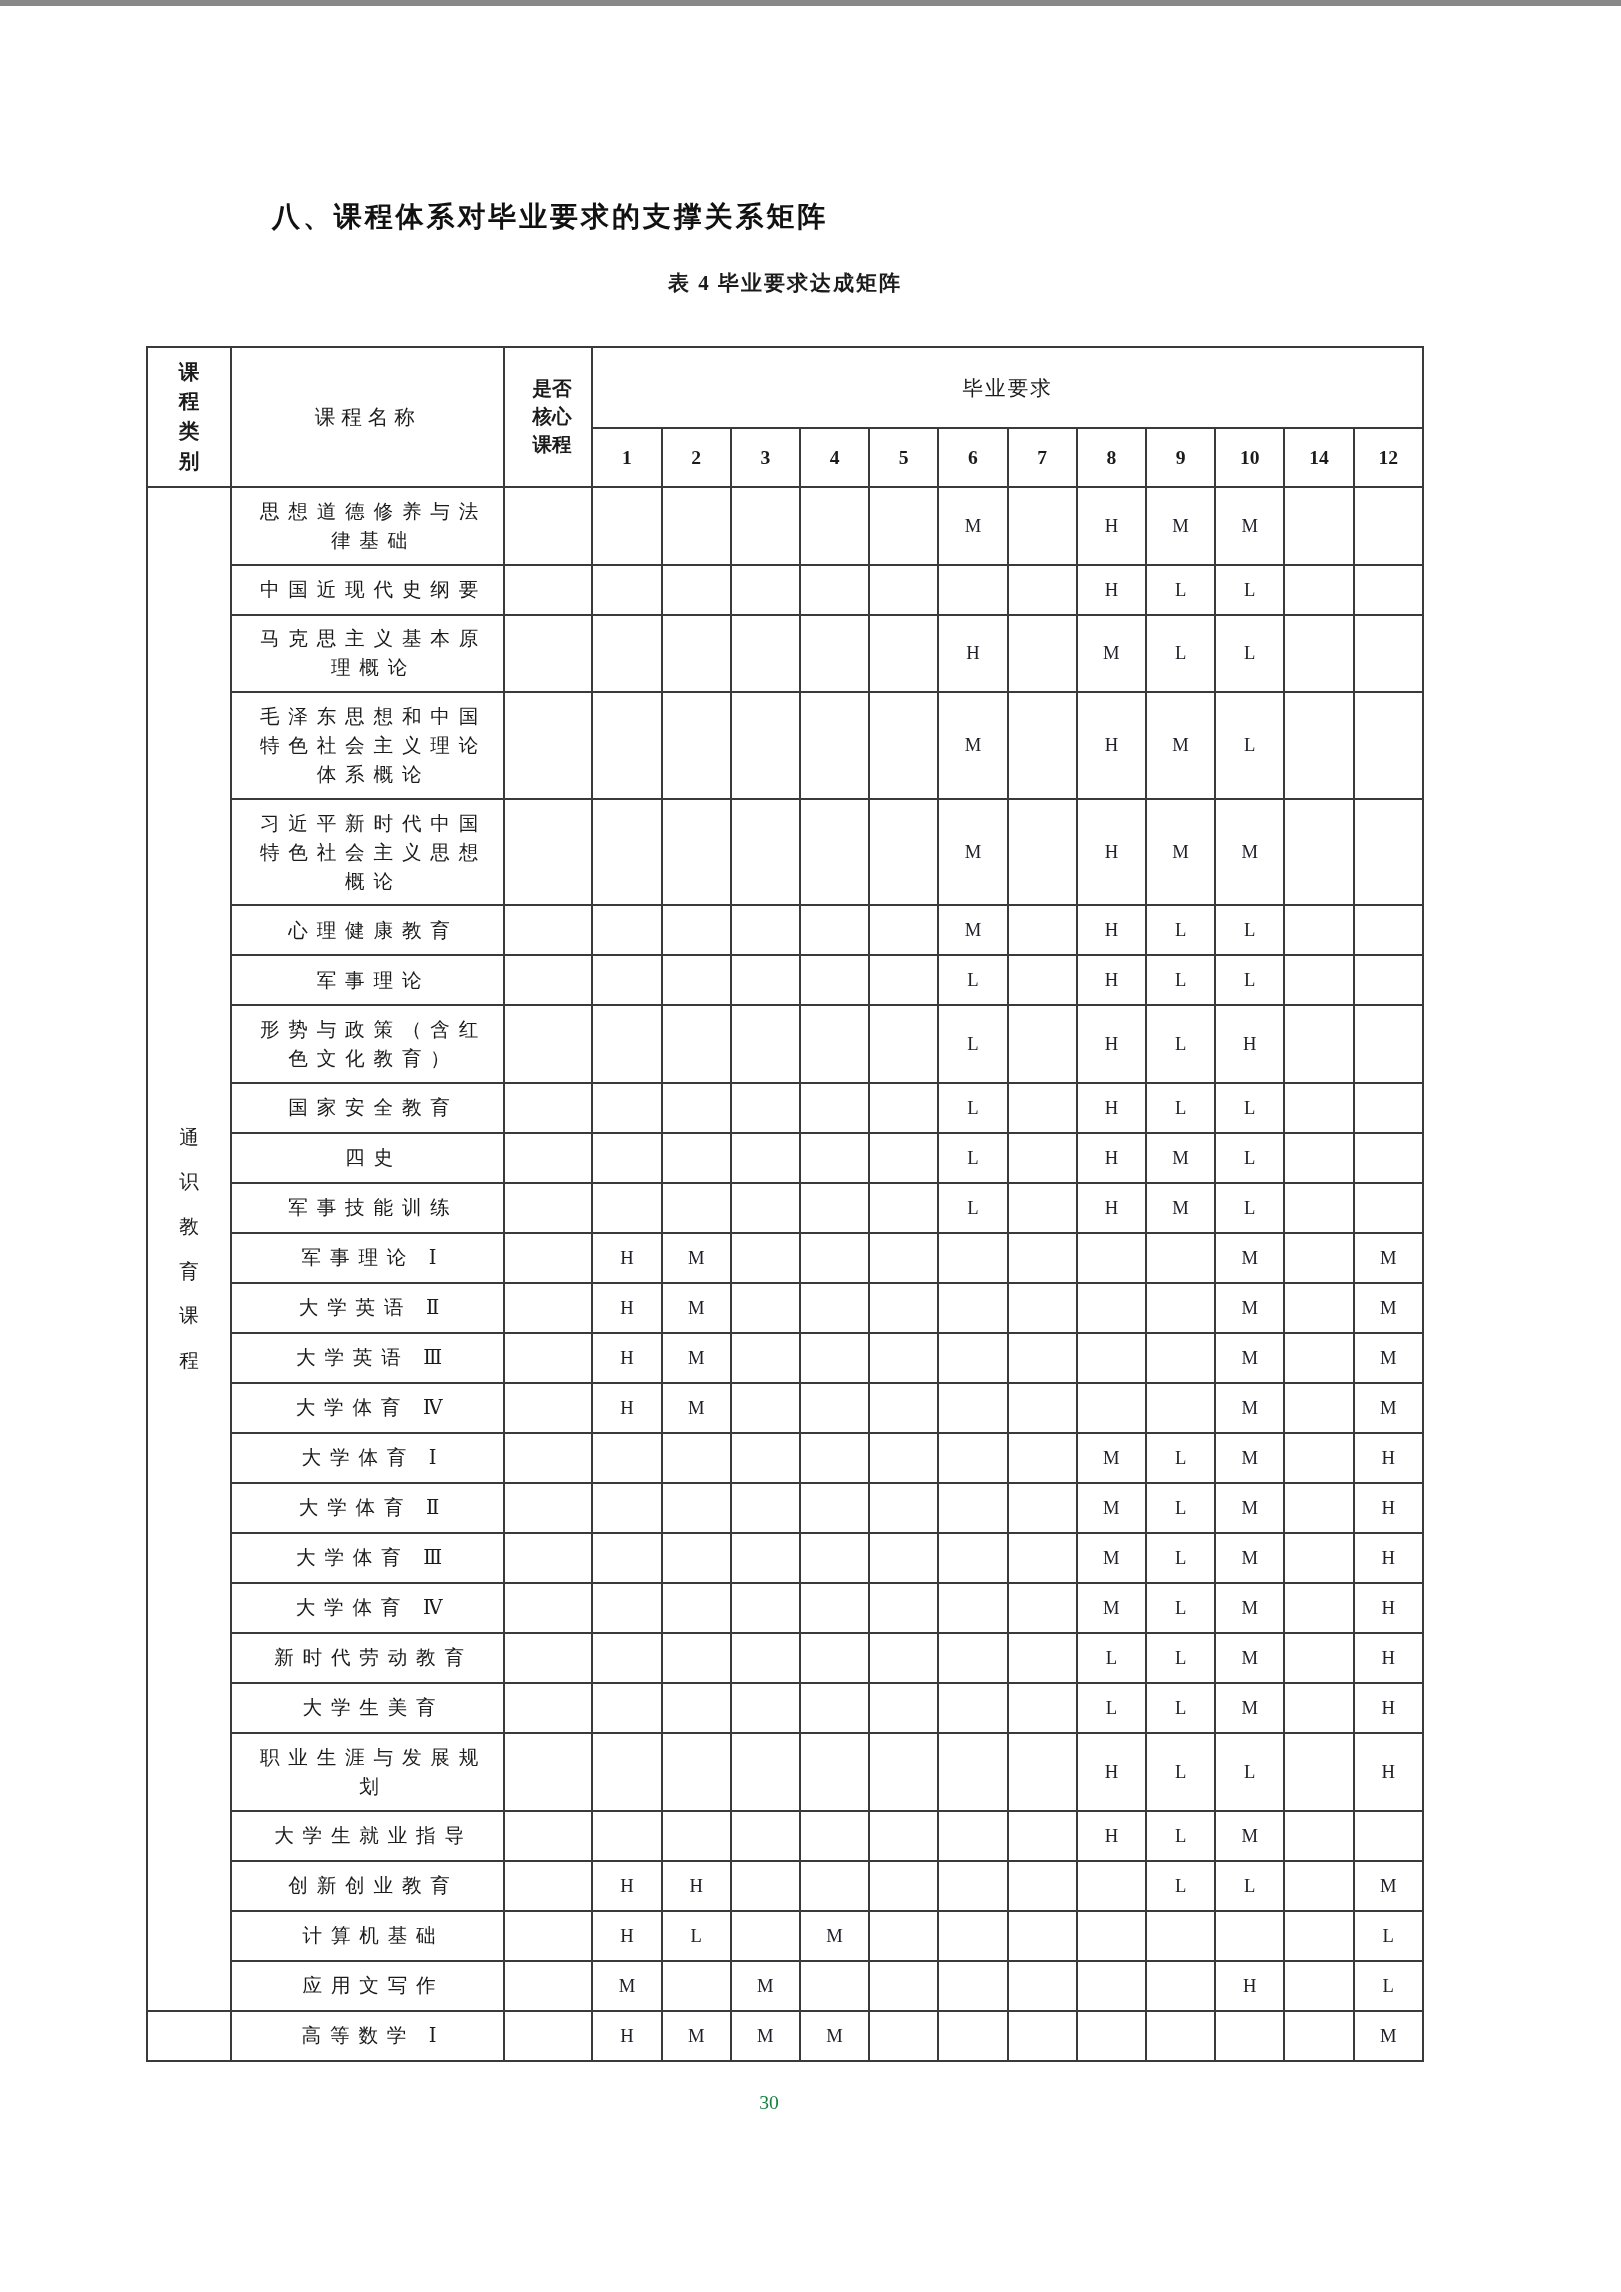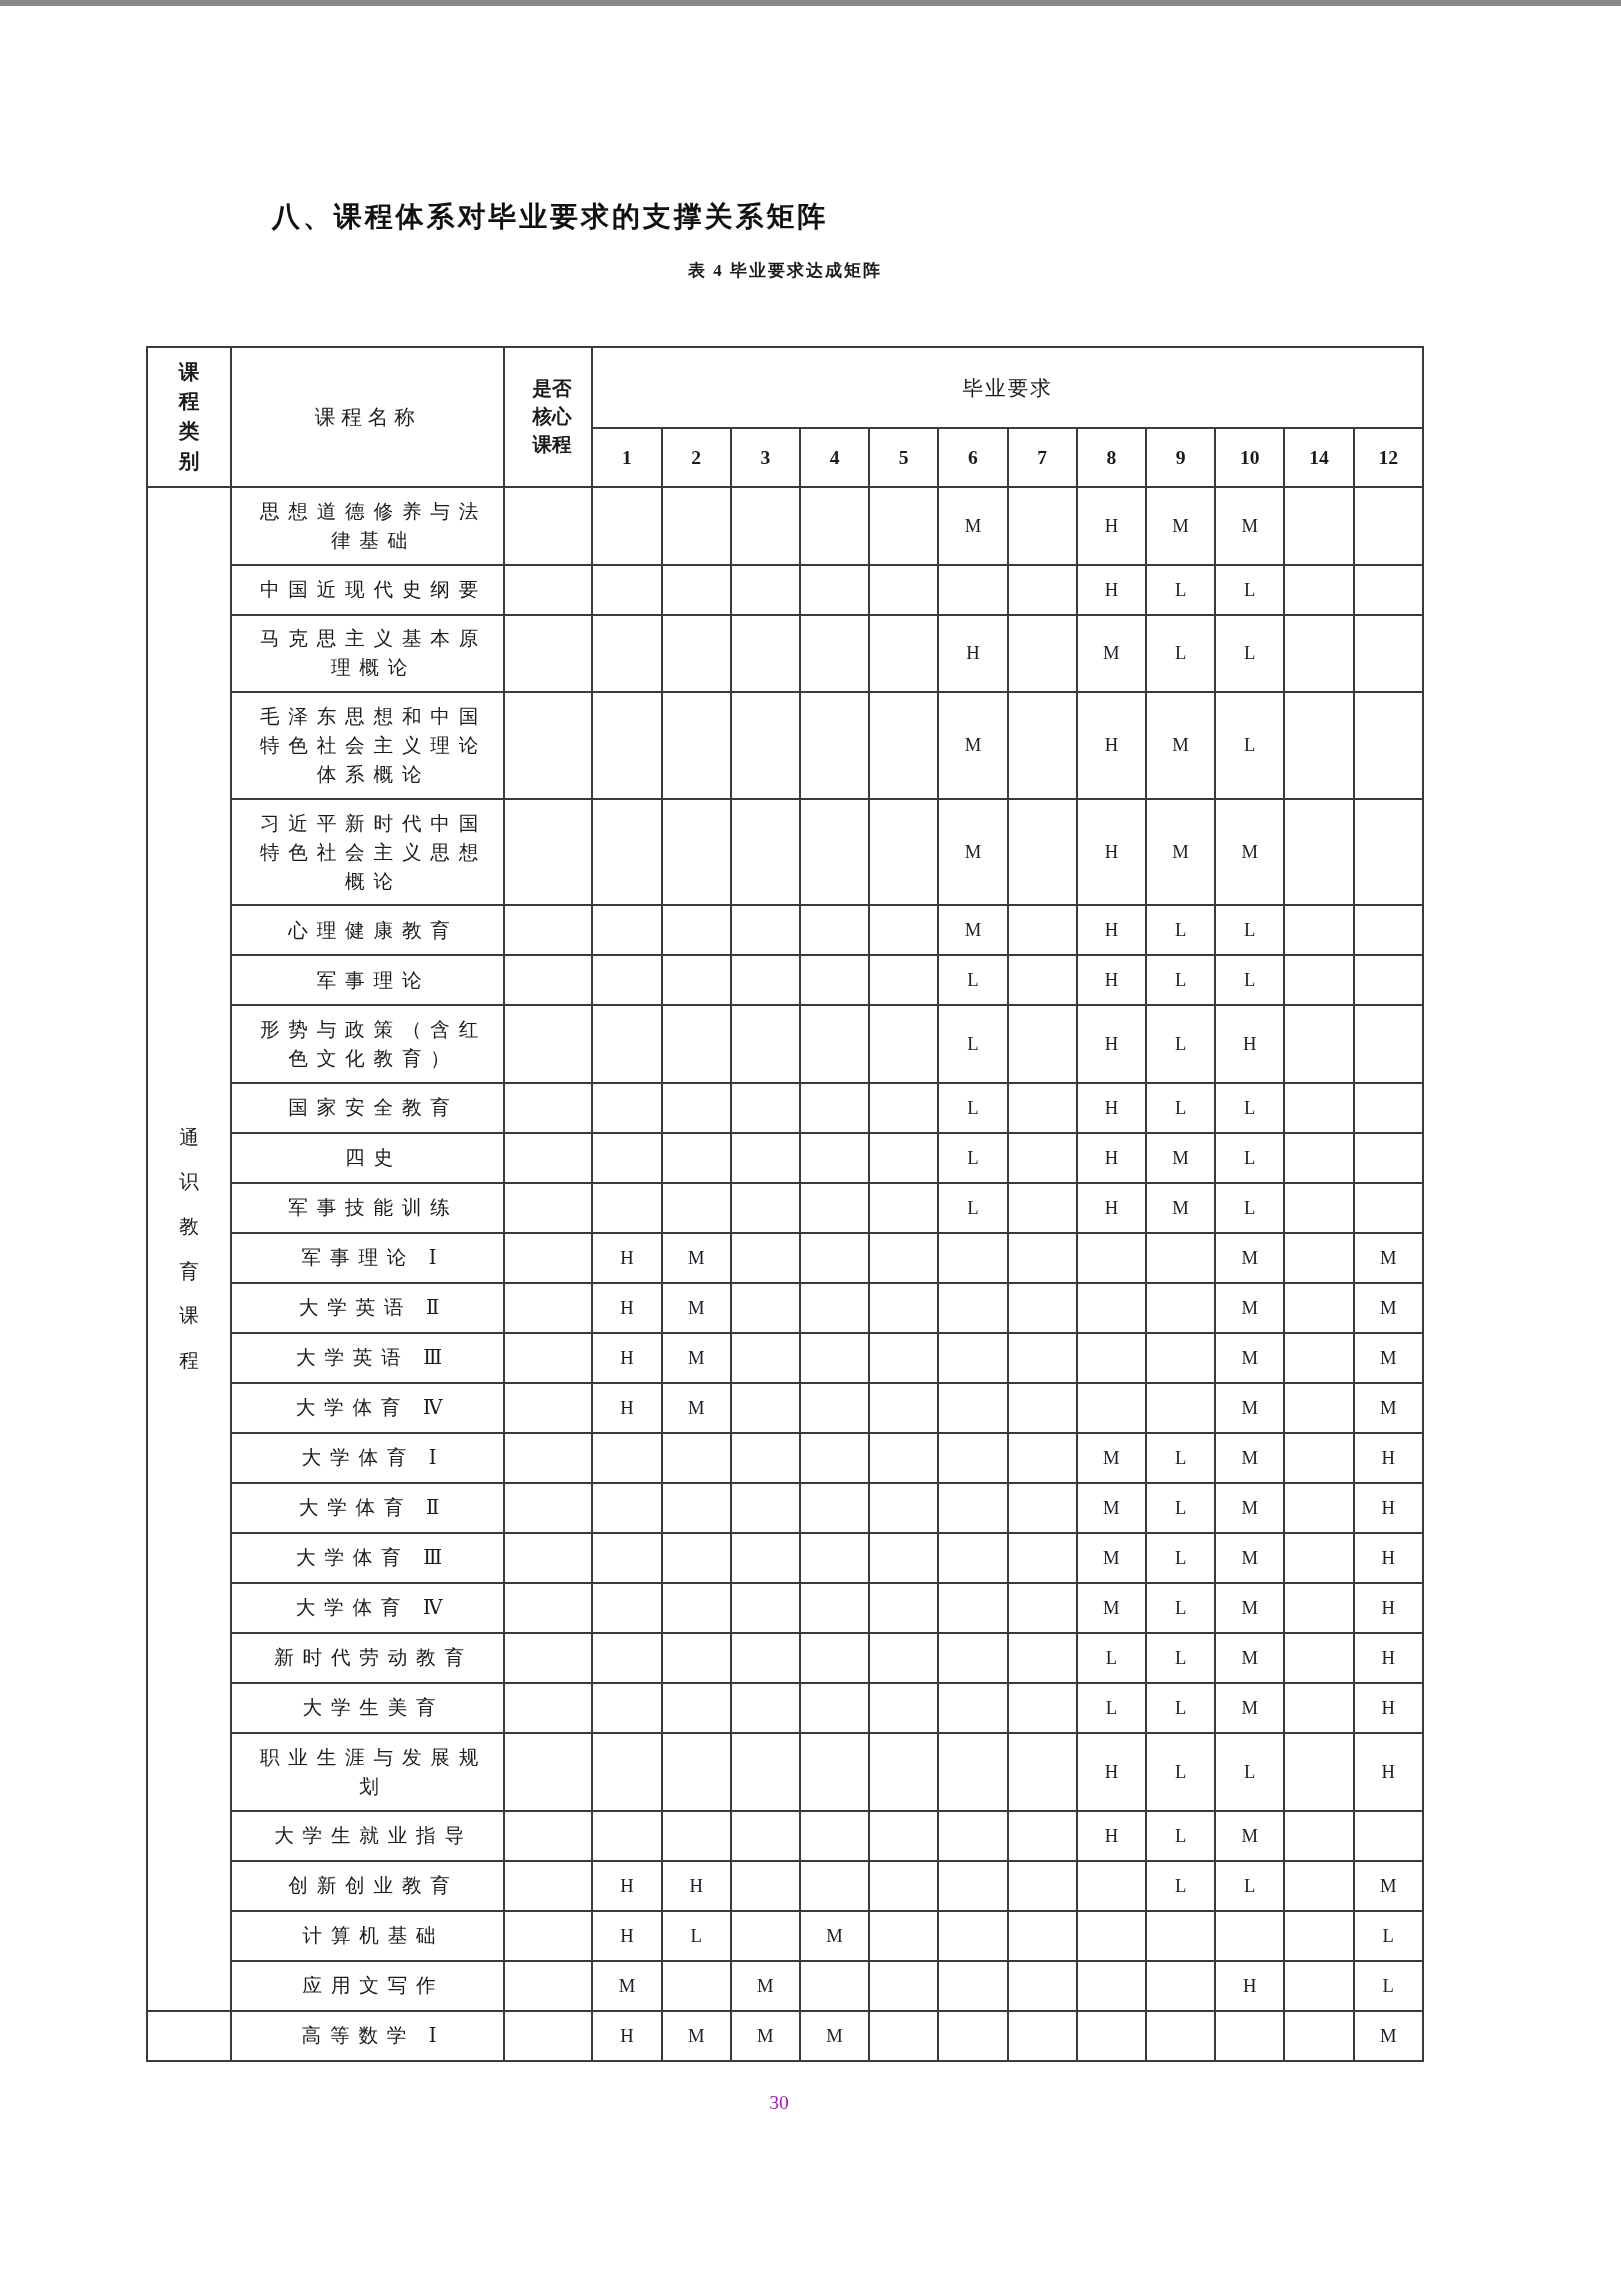--- a/index.html
+++ b/index.html
@@ -1,41 +1,41 @@
 <!DOCTYPE html>
 <html><head>
 <meta charset="utf-8">
 <style>
   html,body{margin:0;padding:0;background:#888;}
   .page{position:relative;width:1621px;height:2293px;background:#ffffff;margin:6px auto;
         font-family:"Liberation Serif","DejaVu Serif",serif;color:#1b1b1b;overflow:hidden;}
   .heading{position:absolute;left:272px;top:192px;margin:0;font-size:28px;font-weight:bold;
            letter-spacing:2.9px;color:#111;}
-  .caption{position:absolute;left:146px;top:253px;width:1278px;text-align:center;
-           font-size:17px;font-weight:bold;letter-spacing:2px;}
+  .caption{position:absolute;left:146px;top:263px;width:1278px;text-align:center;
+           font-size:21px;font-weight:bold;letter-spacing:2px;}
   table.matrix{position:absolute;left:146px;top:340px;width:1278px;border-collapse:collapse;
                table-layout:fixed;border:2.9px solid #2b2b2b;}
   .matrix th,.matrix td{border:2px solid #3a3a3a;padding:0;vertical-align:middle;
                text-align:center;font-weight:normal;}
   .matrix thead tr.top{height:81px;}
   .matrix thead tr.nums{height:59px;}
   .matrix tbody tr{height:50px;}
   .vstack{display:flex;flex-direction:column;align-items:center;}
   .cat-h .vstack{gap:3.9px;font-size:20.6px;font-weight:bold;line-height:1.25;}
   .name-h{font-size:20.6px;font-weight:bold;letter-spacing:5.9px;}
   .core-h .core-wrap{width:47px;margin:0 auto;font-size:19.6px;font-weight:bold;
                      line-height:28px;text-align:right;word-break:break-all;}
   .req-h{font-size:20.6px;font-weight:bold;letter-spacing:2px;}
   th.num{font-size:19.6px;font-weight:600;}
   td.cat-cell .vstack{gap:17.6px;font-size:19.6px;}
   td.name-cell{text-align:center;padding:8.8px 2px 8.8px 13.7px;font-size:19.6px;line-height:29px;
                letter-spacing:8.8px;word-break:break-all;}
   td.val-cell{font-size:18.6px;color:#20202a;}
-  .pageno{position:absolute;left:140px;top:2086px;width:1278px;text-align:center;
-          font-size:19.6px;color:#a21caf;}
+  .pageno{position:absolute;left:130px;top:2086px;width:1278px;text-align:center;
+          font-size:19.6px;color:#15803d;}
 </style>
 </head>
 <body>
 
 <div class="page">
 
   <h1 class="heading">八、课程体系对毕业要求的支撑关系矩阵</h1>
 
   <div class="caption">表 4 毕业要求达成矩阵</div>
 

